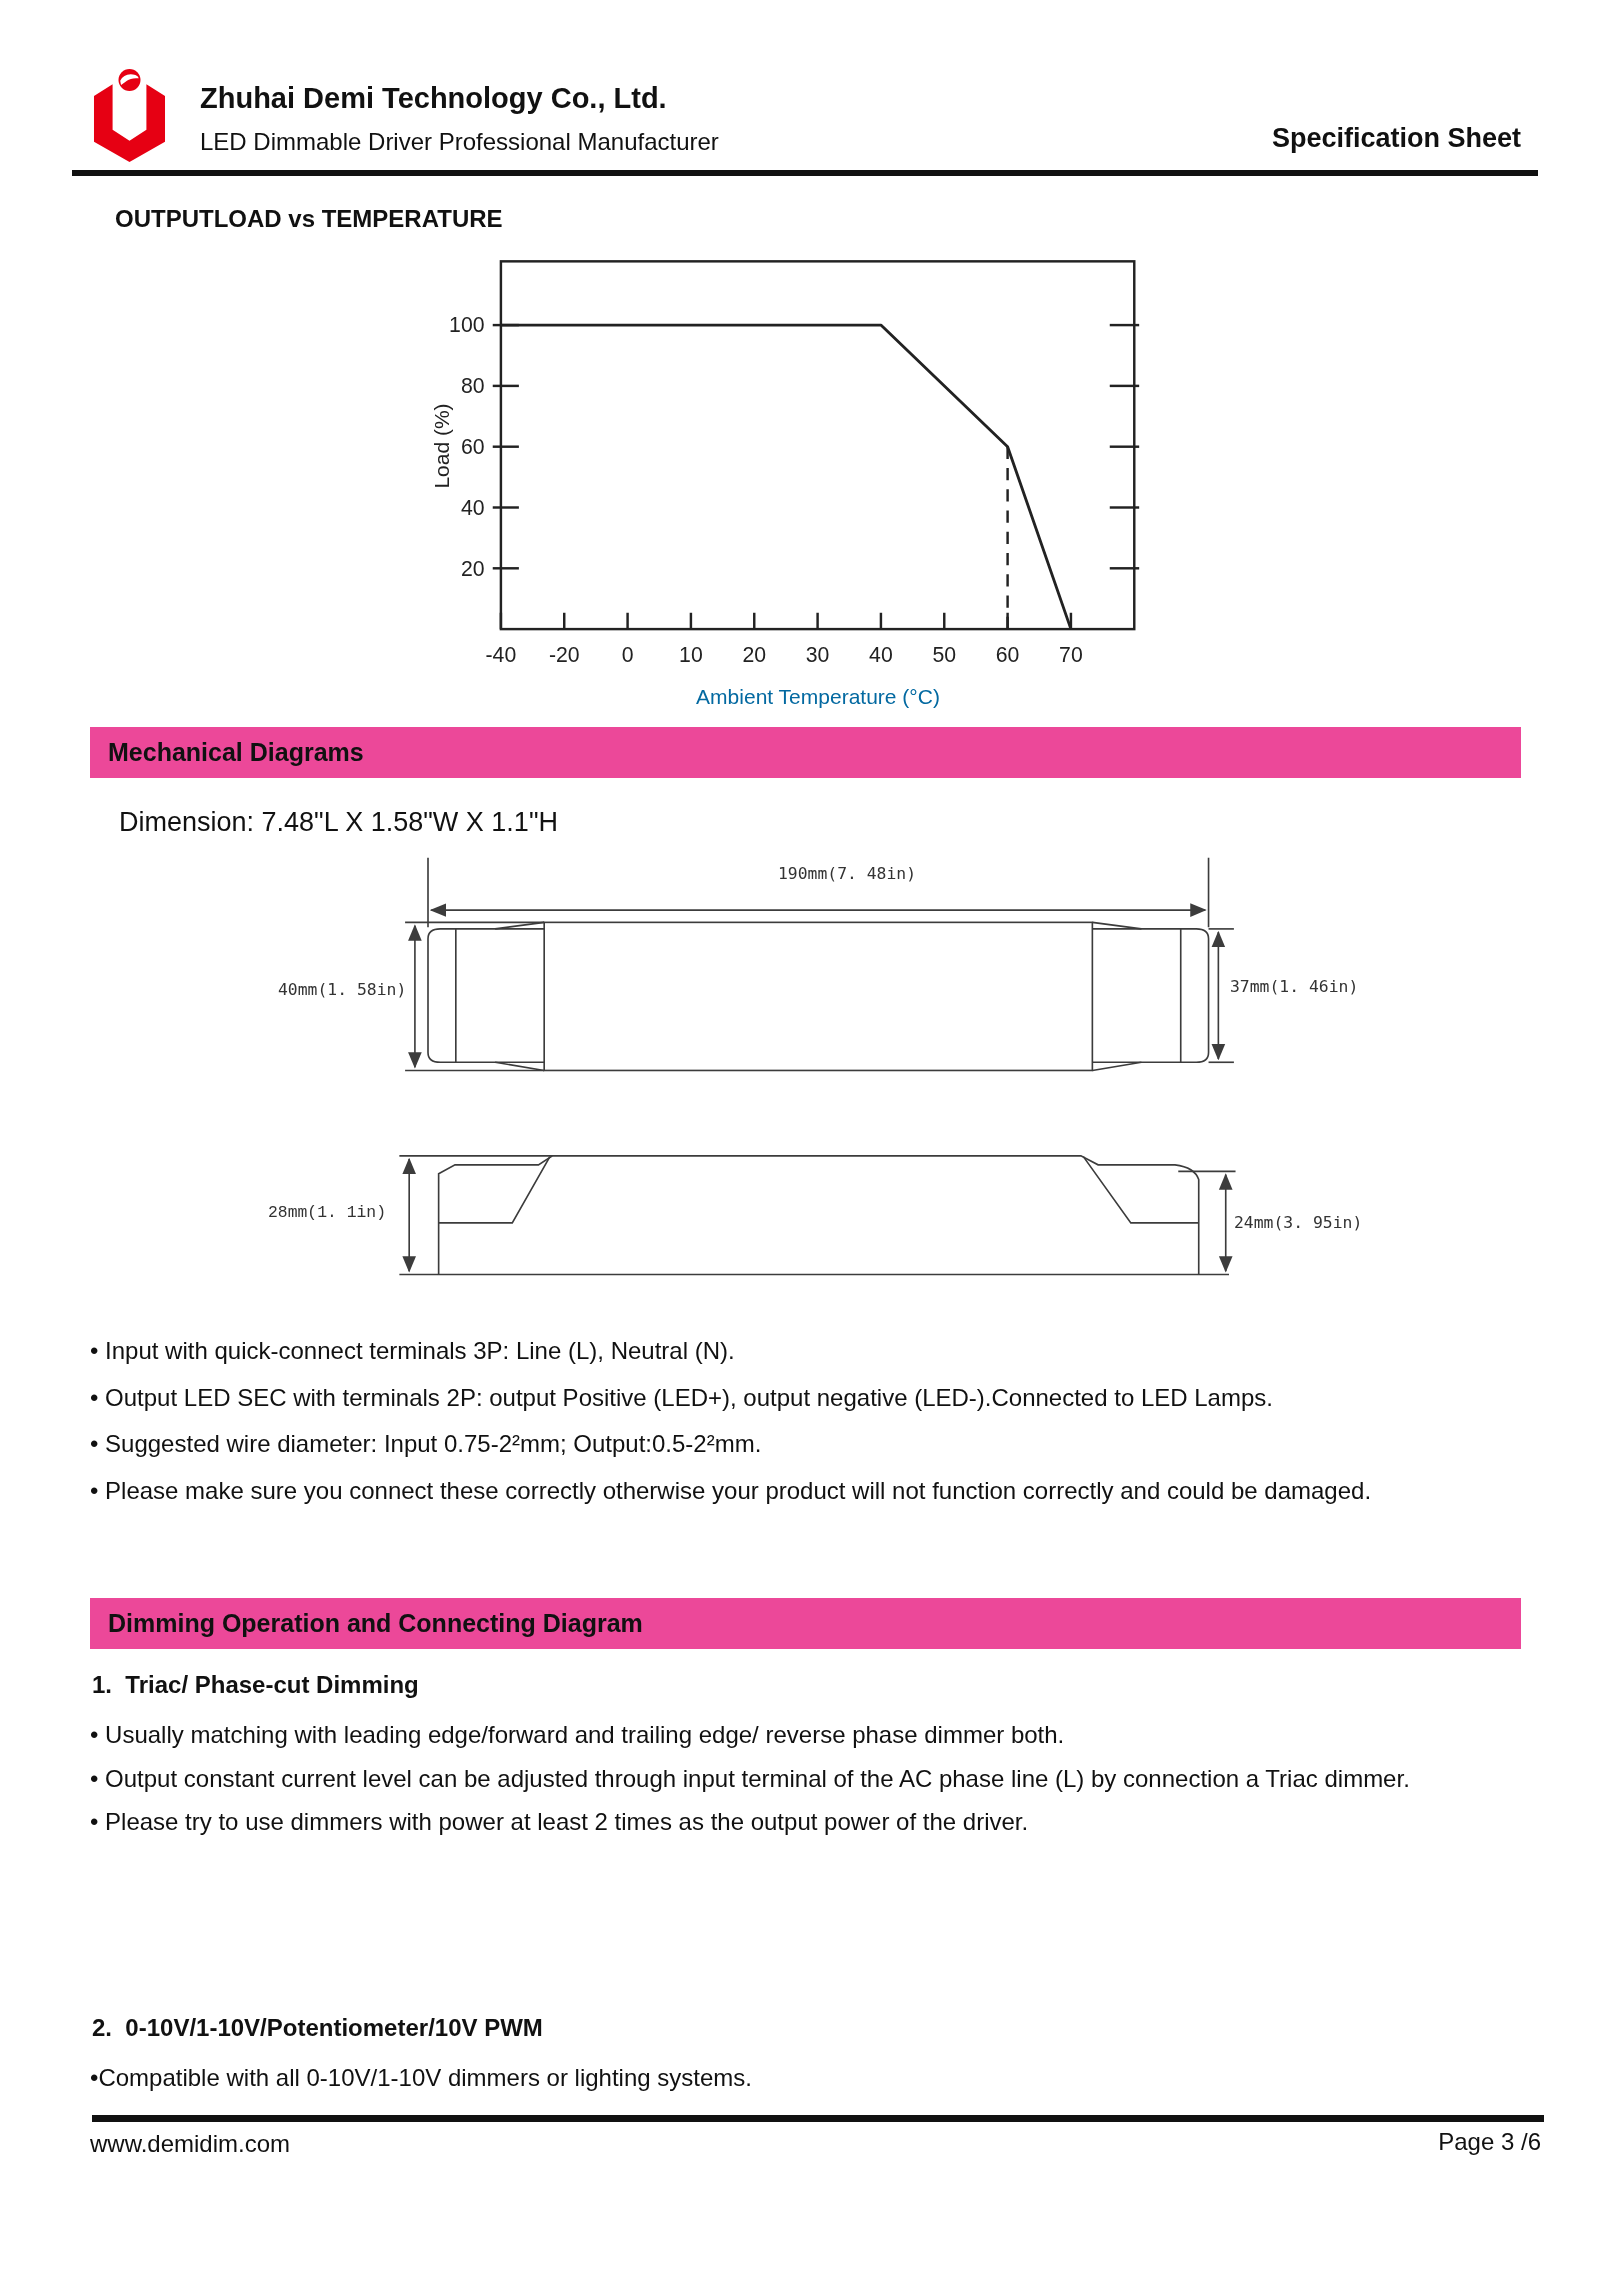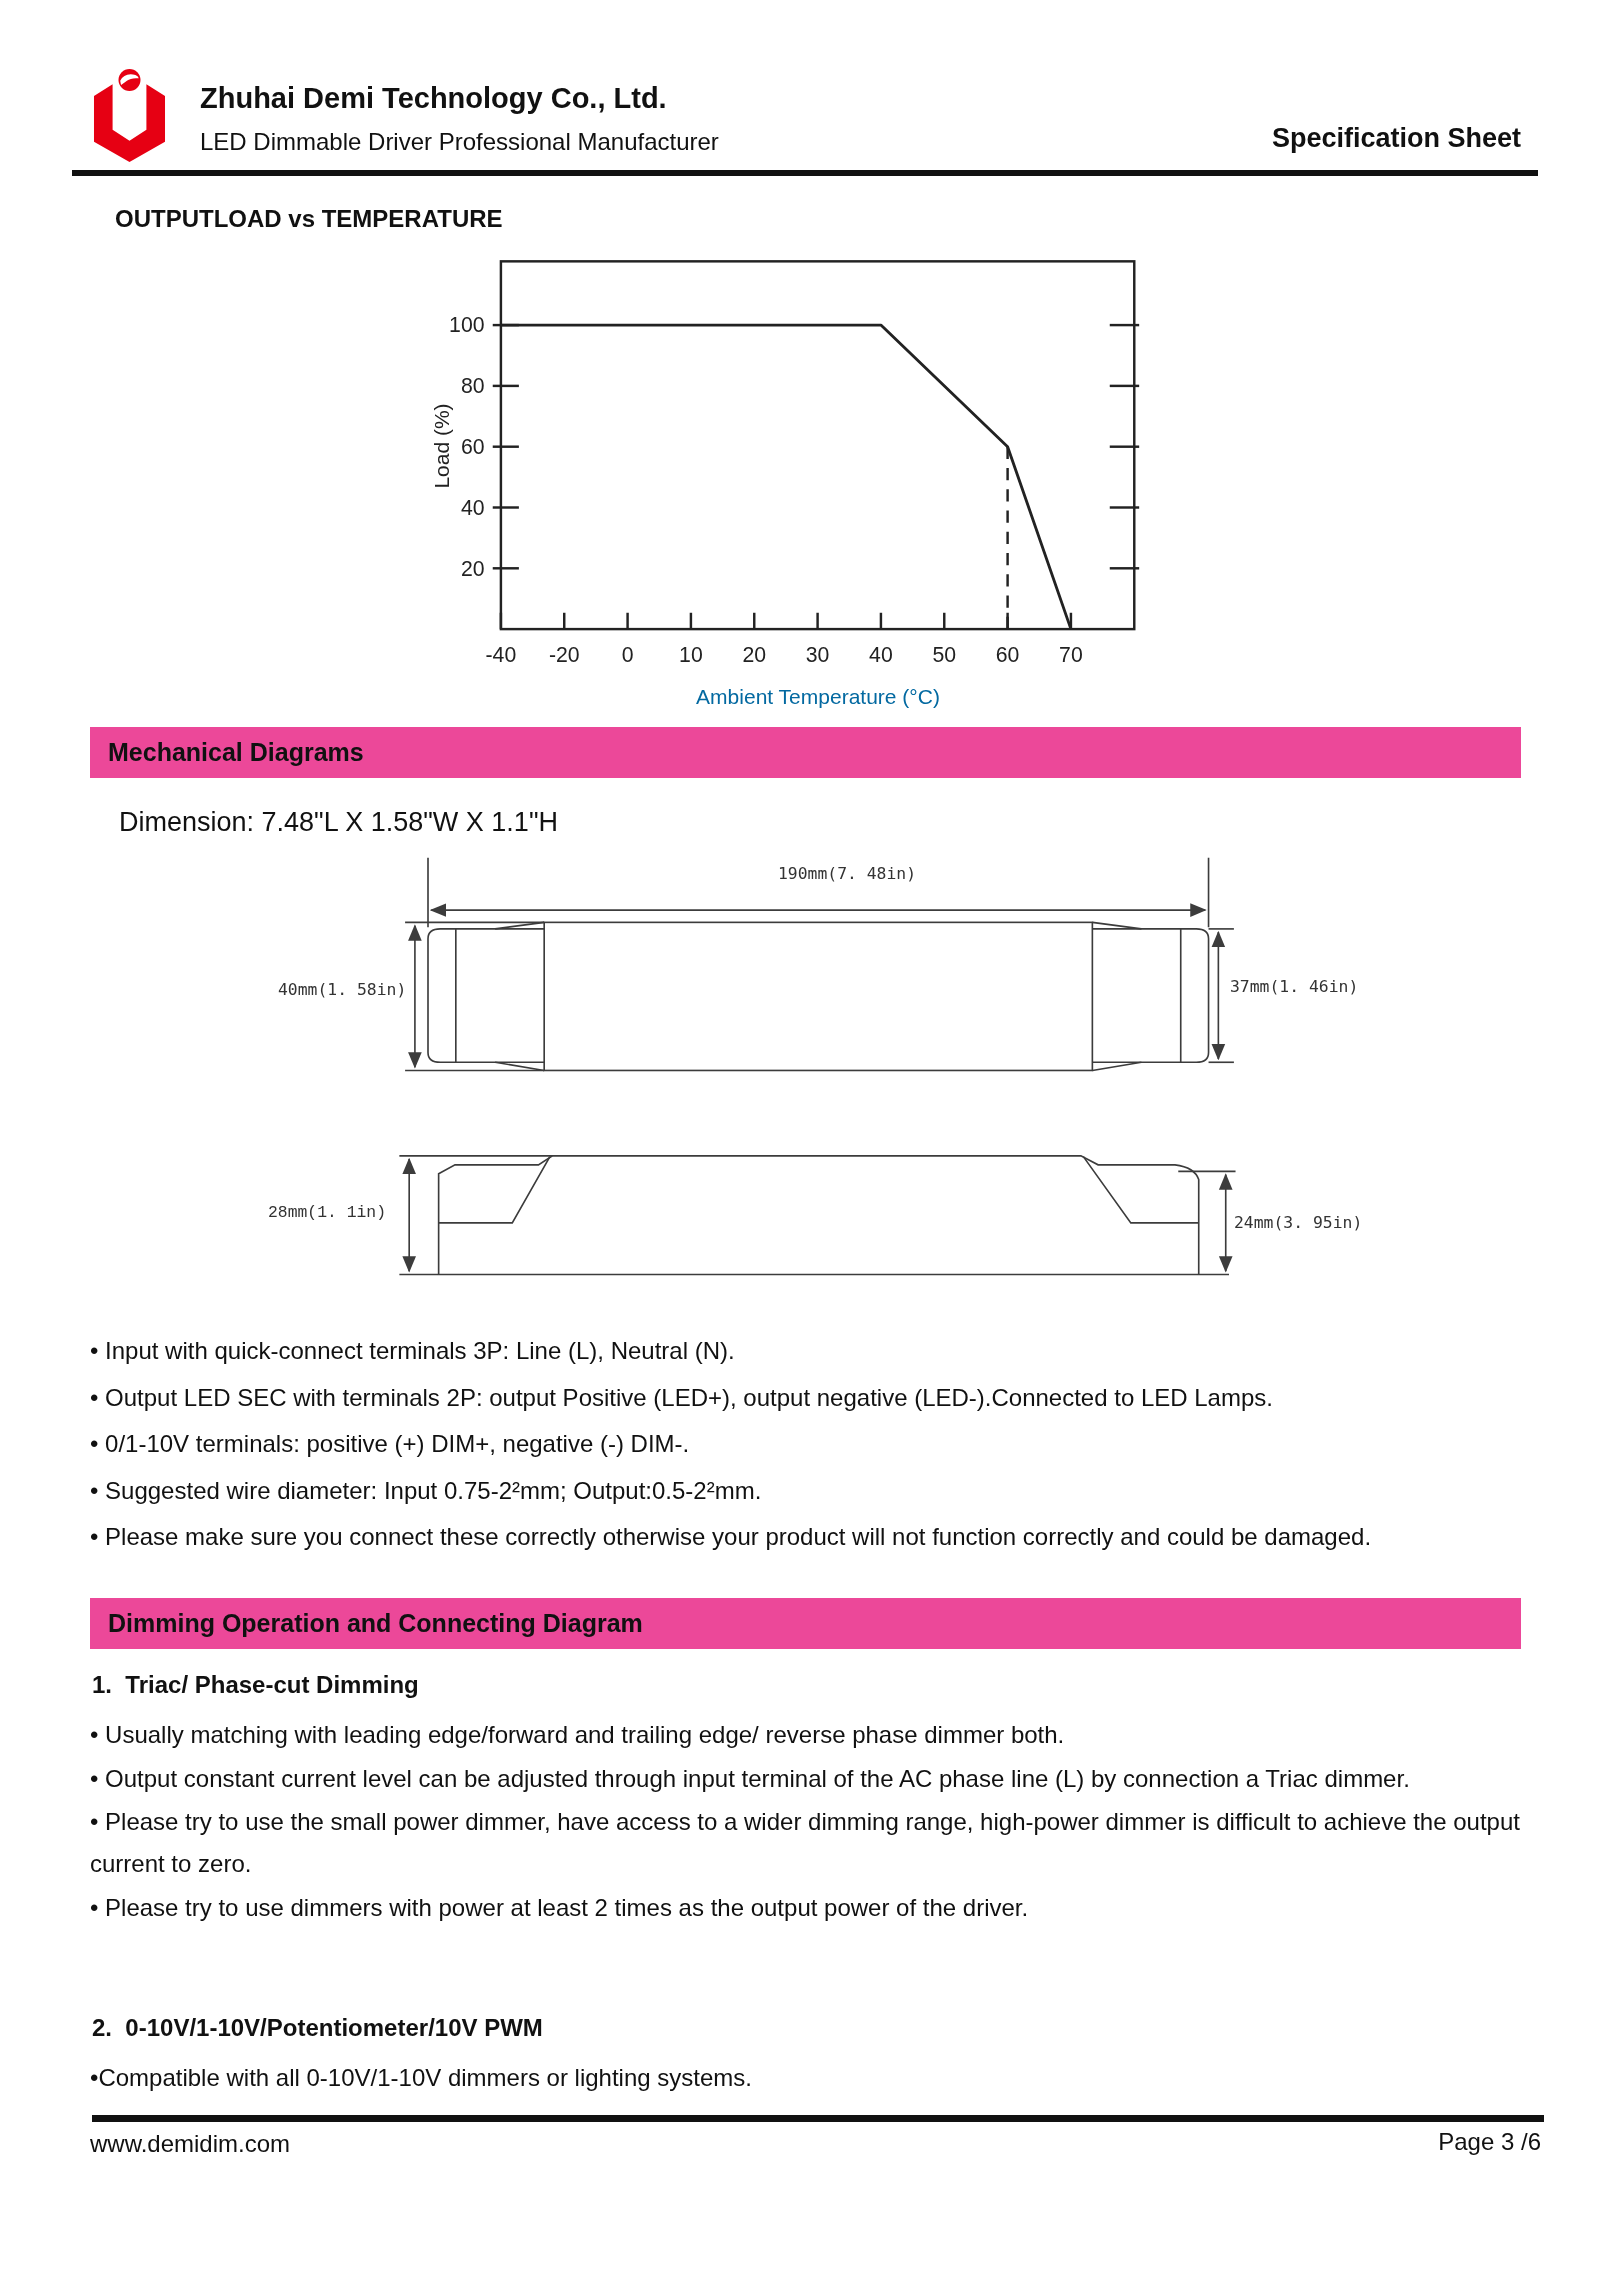--- a/index.html
+++ b/index.html
@@ -162,34 +162,32 @@
       <line x1="1060" y1="42" x2="1130" y2="42"></line>
       <line x1="1118" y1="46" x2="1118" y2="164" marker-start="url(#arrB)" marker-end="url(#arrB)"></line>
     </g>
   </svg>
   <div class="abs dim-label" style="left:258px; top:1203px; width:128px; text-align:right;font-family:Liberation Mono, monospace;">28mm(1. 1in)</div>
   <div class="abs dim-label" style="left:1234px; top:1213px;">24mm(3. 95in)</div>
 
   <div class="abs notes">
     <p>• Input with quick-connect terminals 3P: Line (L), Neutral (N).</p>
     <p>• Output LED SEC with terminals 2P: output Positive (LED+), output negative (LED-).Connected to LED Lamps.</p>
-    <p>• 0/1-10V terminals: positive (+) DIM+, negative (-) DIM-.</p>
     <p>• Suggested wire diameter: Input 0.75-2²mm; Output:0.5-2²mm.</p>
     <p>• Please make sure you connect these correctly otherwise your product will not function correctly and could be damaged.</p>
   </div>
 
   <div class="abs bar" style="top:1598px;">
     <span>Dimming Operation and Connecting Diagram</span>
   </div>
 
   <div class="abs subhead" style="left:92px; top:1671px;">1.  Triac/ Phase-cut Dimming</div>
   <div class="abs bullets" style="left:90px; top:1714px;">
     <p>• Usually matching with leading edge/forward and trailing edge/ reverse phase dimmer both.</p>
     <p>• Output constant current level can be adjusted through input terminal of the AC phase line (L) by connection a Triac dimmer.</p>
-    <p>• Please try to use the small power dimmer, have access to a wider dimming range, high-power dimmer is difficult to achieve the output current to zero.</p>
     <p>• Please try to use dimmers with power at least 2 times as the output power of the driver.</p>
   </div>
 
   <div class="abs subhead" style="left:92px; top:2014px;">2.  0-10V/1-10V/Potentiometer/10V PWM</div>
   <div class="abs bullets" style="left:90px; top:2057px;">
     <p>•Compatible with all 0-10V/1-10V dimmers or lighting systems.</p>
   </div>
 
   <div class="abs frule"></div>
   <div class="abs website">www.demidim.com</div>

